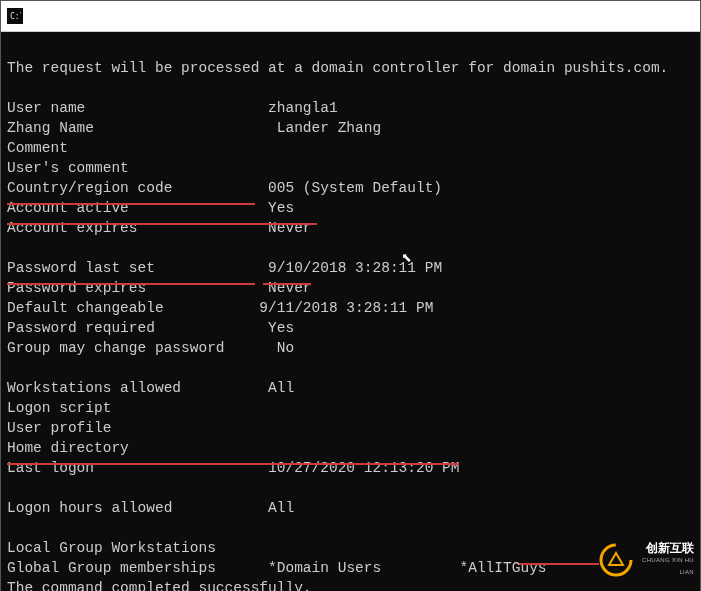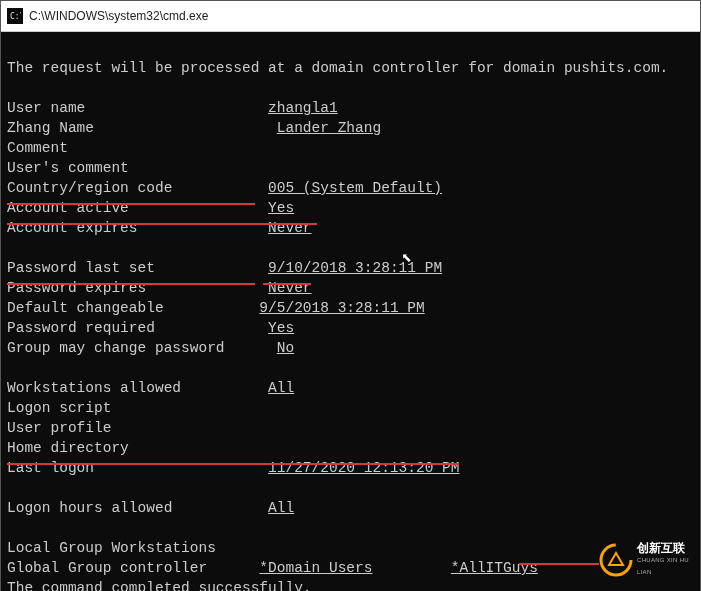--- a/index.html
+++ b/index.html
@@ -43,88 +43,87 @@
     background: #0c0c0c;
     color: #ccc;
     padding: 6px 6px 6px 6px;
     font-size: 14.5px;
     line-height: 20px;
     white-space: pre;
     letter-spacing: 0px;
     position: relative;
     height: calc(100% - 42px);
   }
-  .val-col { display:inline-block;text-decoration:underline; }
+  .val-col { display:inline-block; }
   .underline-red {
     position: absolute;
     height: 2px;
     background: #d03a3a;
   }
   .watermark {
     position: absolute;
     right: 6px;
     bottom: 10px;
     width: 95px;
     height: 40px;
     display: flex;
     align-items: center;
     color: #fff;
     font-family: Arial, sans-serif;
   }
   .watermark svg { flex: 0 0 auto; }
-  .watermark .txt { margin-left:4px; font-size:12px; line-height:12px;}
+  .watermark .txt { margin-left:4px; font-size:12px; line-height:12px;text-align:right;}
   .watermark .sub { font-size:6px; color:#aaa; letter-spacing:0.3px;}
   .cursor {
     position:absolute;
     left: 400px; top: 217px;
     color:#fff; font-size:18px;
     pointer-events:none;
   }
 </style>
 </head>
 <body>
 
 <div class="window">
   <div class="titlebar">
     <span class="icon-wrap">
       <svg width="12" height="10" viewBox="0 0 12 10">
         <rect x="0" y="0" width="12" height="10" fill="#0a0a0a"></rect>
         <text x="1" y="8" font-size="8" fill="#ddd" font-family="monospace">C:\</text>
       </svg>
     </span>
-    <span>C:\WINDOWS\system32\cmd.exe</span>
   </div>
 
   <div class="cmd-body">
 <span>The request will be processed at a domain controller for domain pushits.com.</span>
 
 <span><span>User name</span>                     <span class="val-col">zhangla1</span></span>
 <span><span>Zhang Name</span>                     <span class="val-col">Lander Zhang</span></span>
 <span><span>Comment</span>                       <span class="val-col"></span></span>
 <span><span>User's comment</span>                <span class="val-col"></span></span>
 <span><span>Country/region code</span>           <span class="val-col">005 (System Default)</span></span>
 <span><span>Account active</span>                <span class="val-col">Yes</span></span>
 <span><span>Account expires</span>               <span class="val-col">Never</span></span>
 
 <span><span>Password last set</span>             <span class="val-col">9/10/2018 3:28:11 PM</span></span>
 <span><span>Password expires</span>              <span class="val-col">Never</span></span>
-<span><span>Default changeable</span>           <span class="val-col">9/5/2018 3:28:11 PM</span></span>
+<span><span>Default changeable</span>           <span class="val-col">9/11/2018 3:28:11 PM</span></span>
 <span><span>Password required</span>             <span class="val-col">Yes</span></span>
 <span><span>Group may change password</span>      <span class="val-col">No</span></span>
 
 <span><span>Workstations allowed</span>          <span class="val-col">All</span></span>
 <span><span>Logon script</span>                  <span class="val-col"></span></span>
 <span><span>User profile</span>                  <span class="val-col"></span></span>
 <span><span>Home directory</span>                <span class="val-col"></span></span>
-<span><span>Last logon</span>                    <span class="val-col">11/27/2020 12:13:20 PM</span></span>
+<span><span>Last logon</span>                    <span class="val-col">10/27/2020 12:13:20 PM</span></span>
 
 <span><span>Logon hours allowed</span>           <span class="val-col">All</span></span>
 
 <span><span>Local Group Workstations</span>       <span class="val-col"></span></span>
-<span><span>Global Group controller</span>      <span class="val-col">*Domain Users</span>         <span class="val-col">*AllITGuys</span></span>
+<span><span>Global Group memberships</span>      <span class="val-col">*Domain Users</span>         <span class="val-col">*AllITGuys</span></span>
 <span>The command completed successfully.</span>
     <span class="cursor">⬉</span>
   </div>
 
   <div class="watermark">
     <svg width="34" height="34" viewBox="0 0 34 34">
       <circle cx="17" cy="17" r="15" fill="none" stroke="#f6a400" stroke-width="3" stroke-dasharray="70 30"></circle>
       <path d="M10 22 L17 10 L24 22 Z" fill="none" stroke="#f6a400" stroke-width="2"></path>
     </svg>
     <div class="txt">

